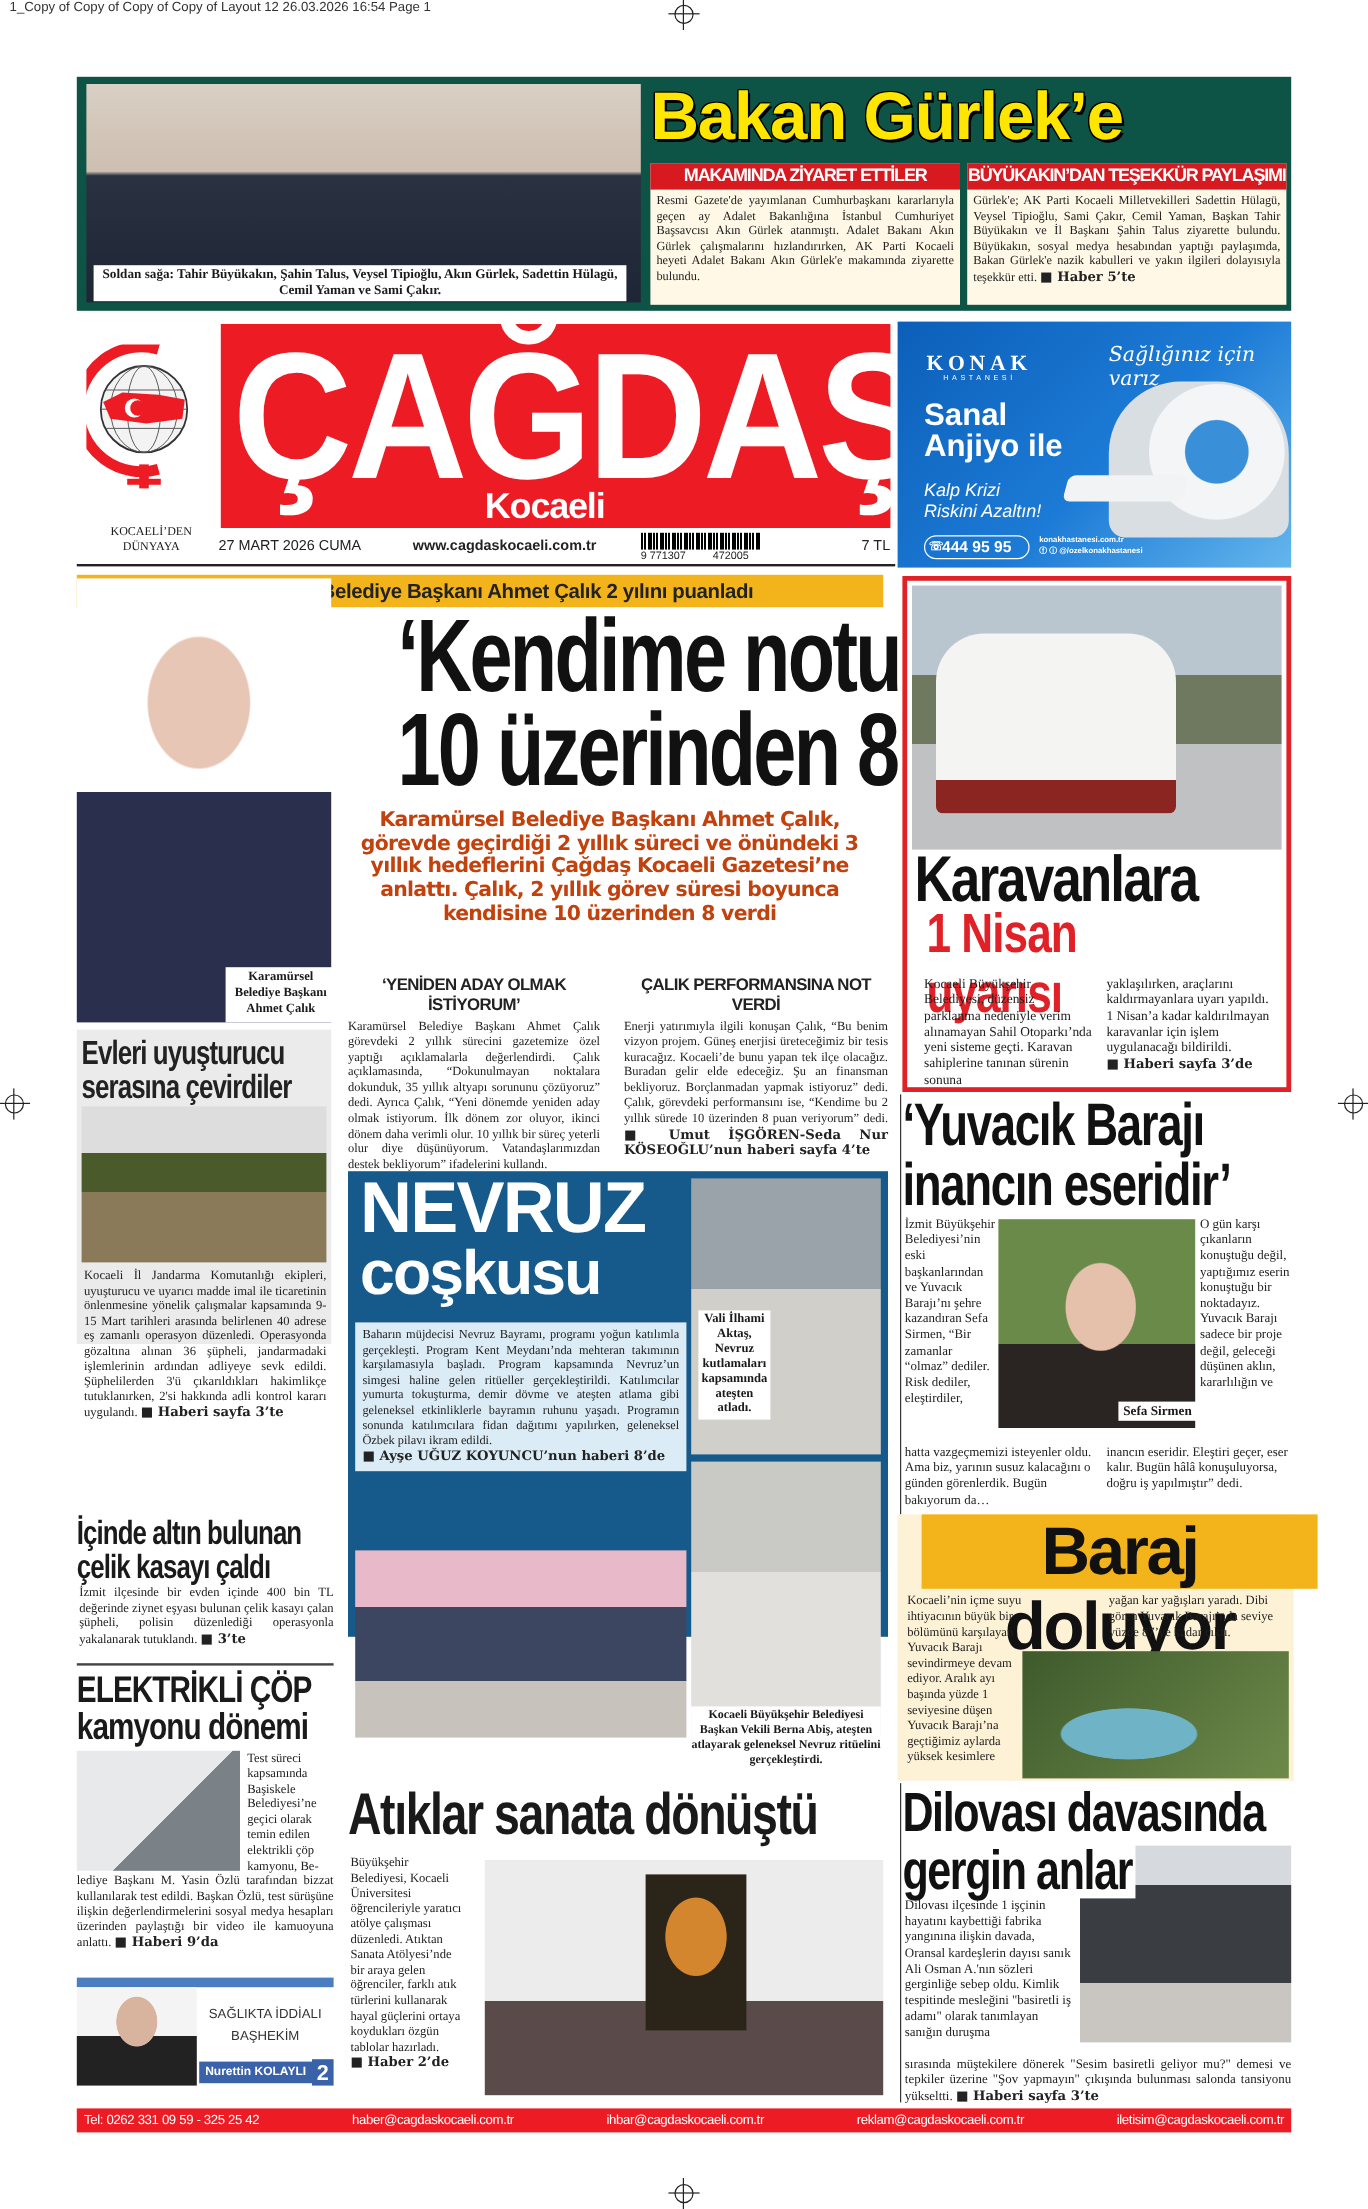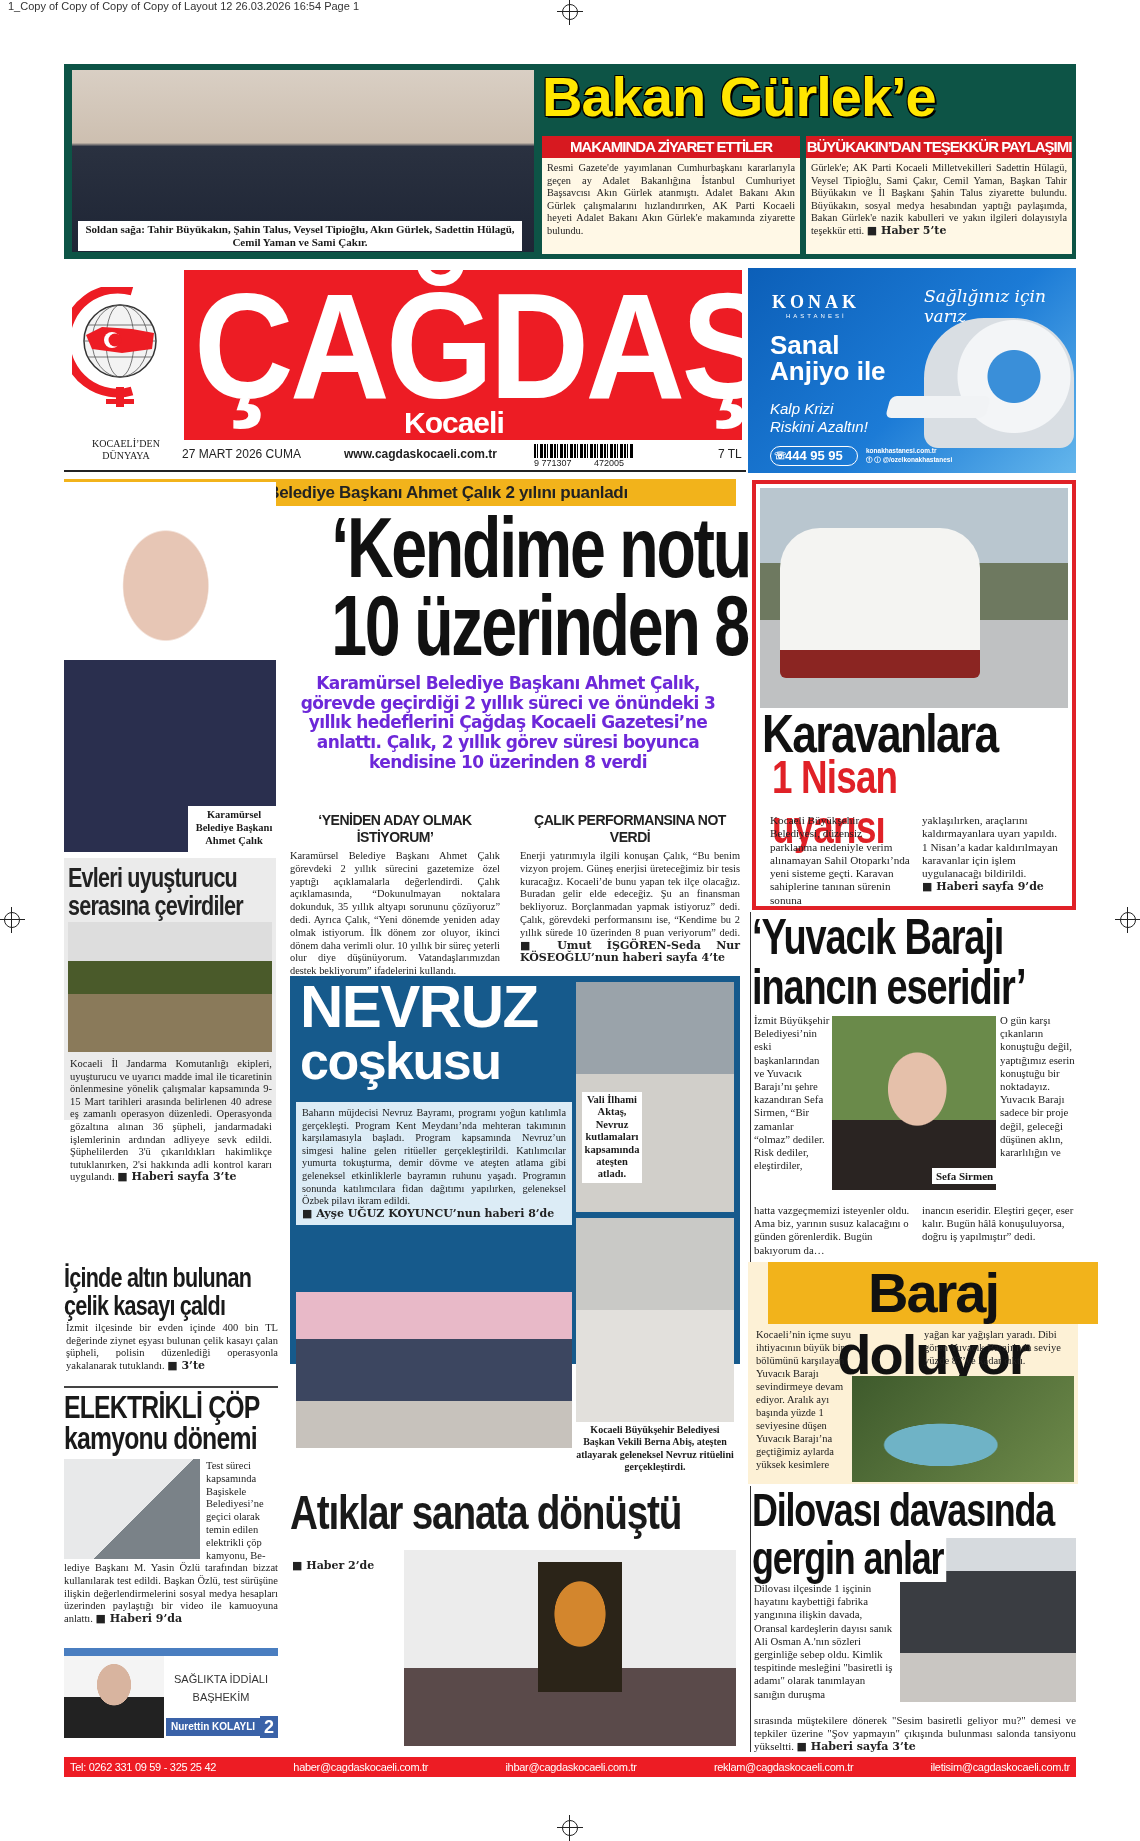--- a/index.html
+++ b/index.html
@@ -48,21 +48,21 @@
   .ad-bed { left: 140px; top: 128px; width: 100px; height: 22px; background: #f1f3f5; border-radius: 6px; transform: skewX(-15deg); }
   .ad-phone { left: 22px; top: 178px; width: 88px; height: 20px; border: 1.5px solid #fff; border-radius: 10px; font-size: 13px; font-weight: 700; line-height: 17px; padding-left: 14px; }
   .ad-web { left: 118px; top: 178px; font-size: 6.5px; line-height: 9px; font-weight: 700; }
 
   
   .kicker { left: 64px; top: 479px; width: 672px; height: 27px; background: #f2b31b; text-align: center; font-size: 17px; line-height: 27px; color: #222; }
   .calik-photo { left: 64px; top: 482px; width: 212px; height: 370px; background: radial-gradient(ellipse 70px 90px at 48% 28%, #e7c6b5 0 60%, transparent 62%), linear-gradient(180deg,#fff 0 48%,#2a2f4e 48%); }
   .calik-cap { left: 188px; top: 806px; width: 92px; height: 46px; background: #fff; font-size: 10.5px; line-height: 13px; padding-top: 2px; }
   .main-headline { left: 195px; top: 508px; width: 545px; }
   .main-headline .line { font-size: 86px; line-height: 78px; color: #111; letter-spacing: -3px; display: block; text-align: right; transform: scaleX(0.75); transform-origin: right top; white-space: nowrap; }
-  .deck { left: 282px; top: 674px; width: 452px; font: 700 17px/19.7px "DejaVu Sans", sans-serif; text-align: center; color: #6d28d9; letter-spacing: -0.6px; }
+  .deck { left: 282px; top: 674px; width: 452px; font: 700 17px/19.7px "DejaVu Sans", sans-serif; text-align: center; color: #c2410c; letter-spacing: -0.6px; }
   .subhead { font-size: 14px; line-height: 17px; text-align: center; color: #222; }
   .col-a { left: 290px; top: 812px; width: 210px; }
   .col-b { left: 520px; top: 812px; width: 220px; }
 
   
   .kv-box { left: 752px; top: 480px; width: 324px; height: 430px; border: 4px solid #e02127; background: #fff; }
   .kv-photo { left: 4px; top: 4px; width: 308px; height: 220px; background: linear-gradient(180deg,#b9c6cf 0 34%,#6e7960 34% 60%,#bfc1c2 60%); }
   .kv-trailer { left: 20px; top: 40px; width: 200px; height: 150px; background: #f4f4f2; border-radius: 40px 40px 6px 6px; border-bottom: 28px solid #8b2522; }
   .kv-h1 { left: 6px; top: 222px; font-size: 54px; line-height: 54px; color: #111; letter-spacing: -2px; }
   .kv-h2 { left: 16px; top: 268px; font-size: 46px; line-height: 50px; color: #e02127; letter-spacing: -1px; }
@@ -223,21 +223,21 @@
   <div class="body-text" style="margin-top:4px;font-size:10.4px;line-height:12.8px;"><span>Enerji yatırımıyla ilgili konuşan Çalık, “Bu benim vizyon projem. Güneş enerjisi üreteceğimiz bir tesis kuracağız. Kocaeli’de bunu yapan tek ilçe olacağız. Buradan gelir elde edeceğiz. Şu an finansman bekliyoruz. Borçlanmadan yapmak istiyoruz” dedi. Çalık, görevdeki performansını ise, “Kendime bu 2 yıllık sürede 10 üzerinden 8 puan veriyorum” dedi.</span> <span class="more">Umut İŞGÖREN-Seda Nur KÖSEOĞLU’nun haberi sayfa 4’te</span></div>
 </div>
 
 <div class="abs kv-box">
   <div class="abs kv-photo photo">
     <div class="abs kv-trailer"></div>
   </div>
   <div class="abs kv-h1 cond" style="transform:scaleX(0.82);transform-origin:left top;">Karavanlara</div>
   <div class="abs kv-h2 cond" style="transform:scaleX(0.8);transform-origin:left top;">1 Nisan uyarısı</div>
   <div class="abs kv-col1 body-text" style="text-align:left;">Kocaeli Büyükşehir Belediyesi, düzensiz parklanma nedeniyle verim alınamayan Sahil Otoparkı’nda yeni sisteme geçti. Karavan sahiplerine tanınan sürenin sonuna</div>
-  <div class="abs kv-col2 body-text" style="text-align:left;"><span>yaklaşılırken, araçlarını kaldırmayanlara uyarı yapıldı. 1 Nisan’a kadar kaldırılmayan karavanlar için işlem uygulanacağı bildirildi.</span><br><span class="more">Haberi sayfa 9’de</span></div>
+  <div class="abs kv-col2 body-text" style="text-align:left;"><span>yaklaşılırken, araçlarını kaldırmayanlara uyarı yapıldı. 1 Nisan’a kadar kaldırılmayan karavanlar için işlem uygulanacağı bildirildi.</span><br><span class="more">Haberi sayfa 3’de</span></div>
 </div>
 
 <div class="abs lc-evleri">
   <div class="abs lc-evleri-h cond" style="width:270px;transform:scaleX(0.77);transform-origin:left top;">Evleri uyuşturucu serasına çevirdiler</div>
   <div class="abs lc-evleri-photo photo"></div>
   <div class="abs lc-evleri-text body-text"><span>Kocaeli İl Jandarma Komutanlığı ekipleri, uyuşturucu ve uyarıcı madde imal ile ticaretinin önlenmesine yönelik çalışmalar kapsamında 9-15 Mart tarihleri arasında belirlenen 40 adrese eş zamanlı operasyon düzenledi. Operasyonda gözaltına alınan 36 şüpheli, jandarmadaki işlemlerinin ardından adliyeye sevk edildi. Şüphelilerden 3'ü çıkarıldıkları hakimlikçe tutuklanırken, 2'si hakkında adli kontrol kararı uygulandı.</span> <span class="more">Haberi sayfa 3’te</span></div>
 </div>
 
 <div class="abs lc-altin-h cond" style="width:280px;transform:scaleX(0.77);transform-origin:left top;">İçinde altın bulunan çelik kasayı çaldı</div>
 <div class="abs lc-altin-text body-text"><span>İzmit ilçesinde bir evden içinde 400 bin TL değerinde ziynet eşyası bulunan çelik kasayı çalan şüpheli, polisin düzenlediği operasyonla yakalanarak tutuklandı.</span> <span class="more">3’te</span></div>
@@ -269,21 +269,21 @@
   <div class="abs nev-text body-text"><span>Baharın müjdecisi Nevruz Bayramı, programı yoğun katılımla gerçekleşti. Program Kent Meydanı’nda mehteran takımının karşılamasıyla başladı. Program kapsamında Nevruz’un simgesi haline gelen ritüeller gerçekleştirildi. Katılımcılar yumurta tokuşturma, demir dövme ve ateşten atlama gibi geleneksel etkinliklerle bayramın ruhunu yaşadı. Programın sonunda katılımcılara fidan dağıtımı yapılırken, geleneksel Özbek pilavı ikram edildi.</span><br><span class="more">Ayşe UĞUZ KOYUNCU’nun haberi 8’de</span></div>
   <div class="abs nev-p1 photo">
     <div class="abs nev-p1cap cap">Vali İlhami Aktaş, Nevruz kutlamaları kapsamında ateşten atladı.</div>
   </div>
   <div class="abs nev-p2 photo"></div>
   <div class="abs nev-p2cap cap">Kocaeli Büyükşehir Belediyesi Başkan Vekili Berna Abiş, ateşten atlayarak geleneksel Nevruz ritüelini gerçekleştirdi.</div>
   <div class="abs nev-p3 photo"></div>
 </div>
 
 <div class="abs at-h cond" style="transform:scaleX(0.79);transform-origin:left top;">Atıklar sanata dönüştü</div>
-<div class="abs at-text body-text"><br><span class="more">Haber 2’de</span></div>
+<div class="abs at-text body-text"><span>Büyükşehir Belediyesi, Kocaeli Üniversitesi öğrencileriyle yaratıcı atölye çalışması düzenledi. Atıktan Sanata Atölyesi’nde bir araya gelen öğrenciler, farklı atık türlerini kullanarak hayal güçlerini ortaya koydukları özgün tablolar hazırladı.</span><br><span class="more">Haber 2’de</span></div>
 <div class="abs at-photo photo">
   <div class="abs at-lion"></div>
 </div>
 
 <div class="abs vline" style="left:750px;top:912px;height:350px;"></div>
 <div class="abs yv-h cond" style="transform:scaleX(0.76);transform-origin:left top;">
   <div>‘Yuvacık Barajı</div>
   <div>inancın eseridir’</div>
 </div>
 <div class="abs yv-col1 body-text">İzmit Büyükşehir Belediyesi’nin eski başkanlarından ve Yuvacık Barajı’nı şehre kazandıran Sefa Sirmen, “Bir zamanlar “olmaz” dediler. Risk dediler, eleştirdiler,</div>

